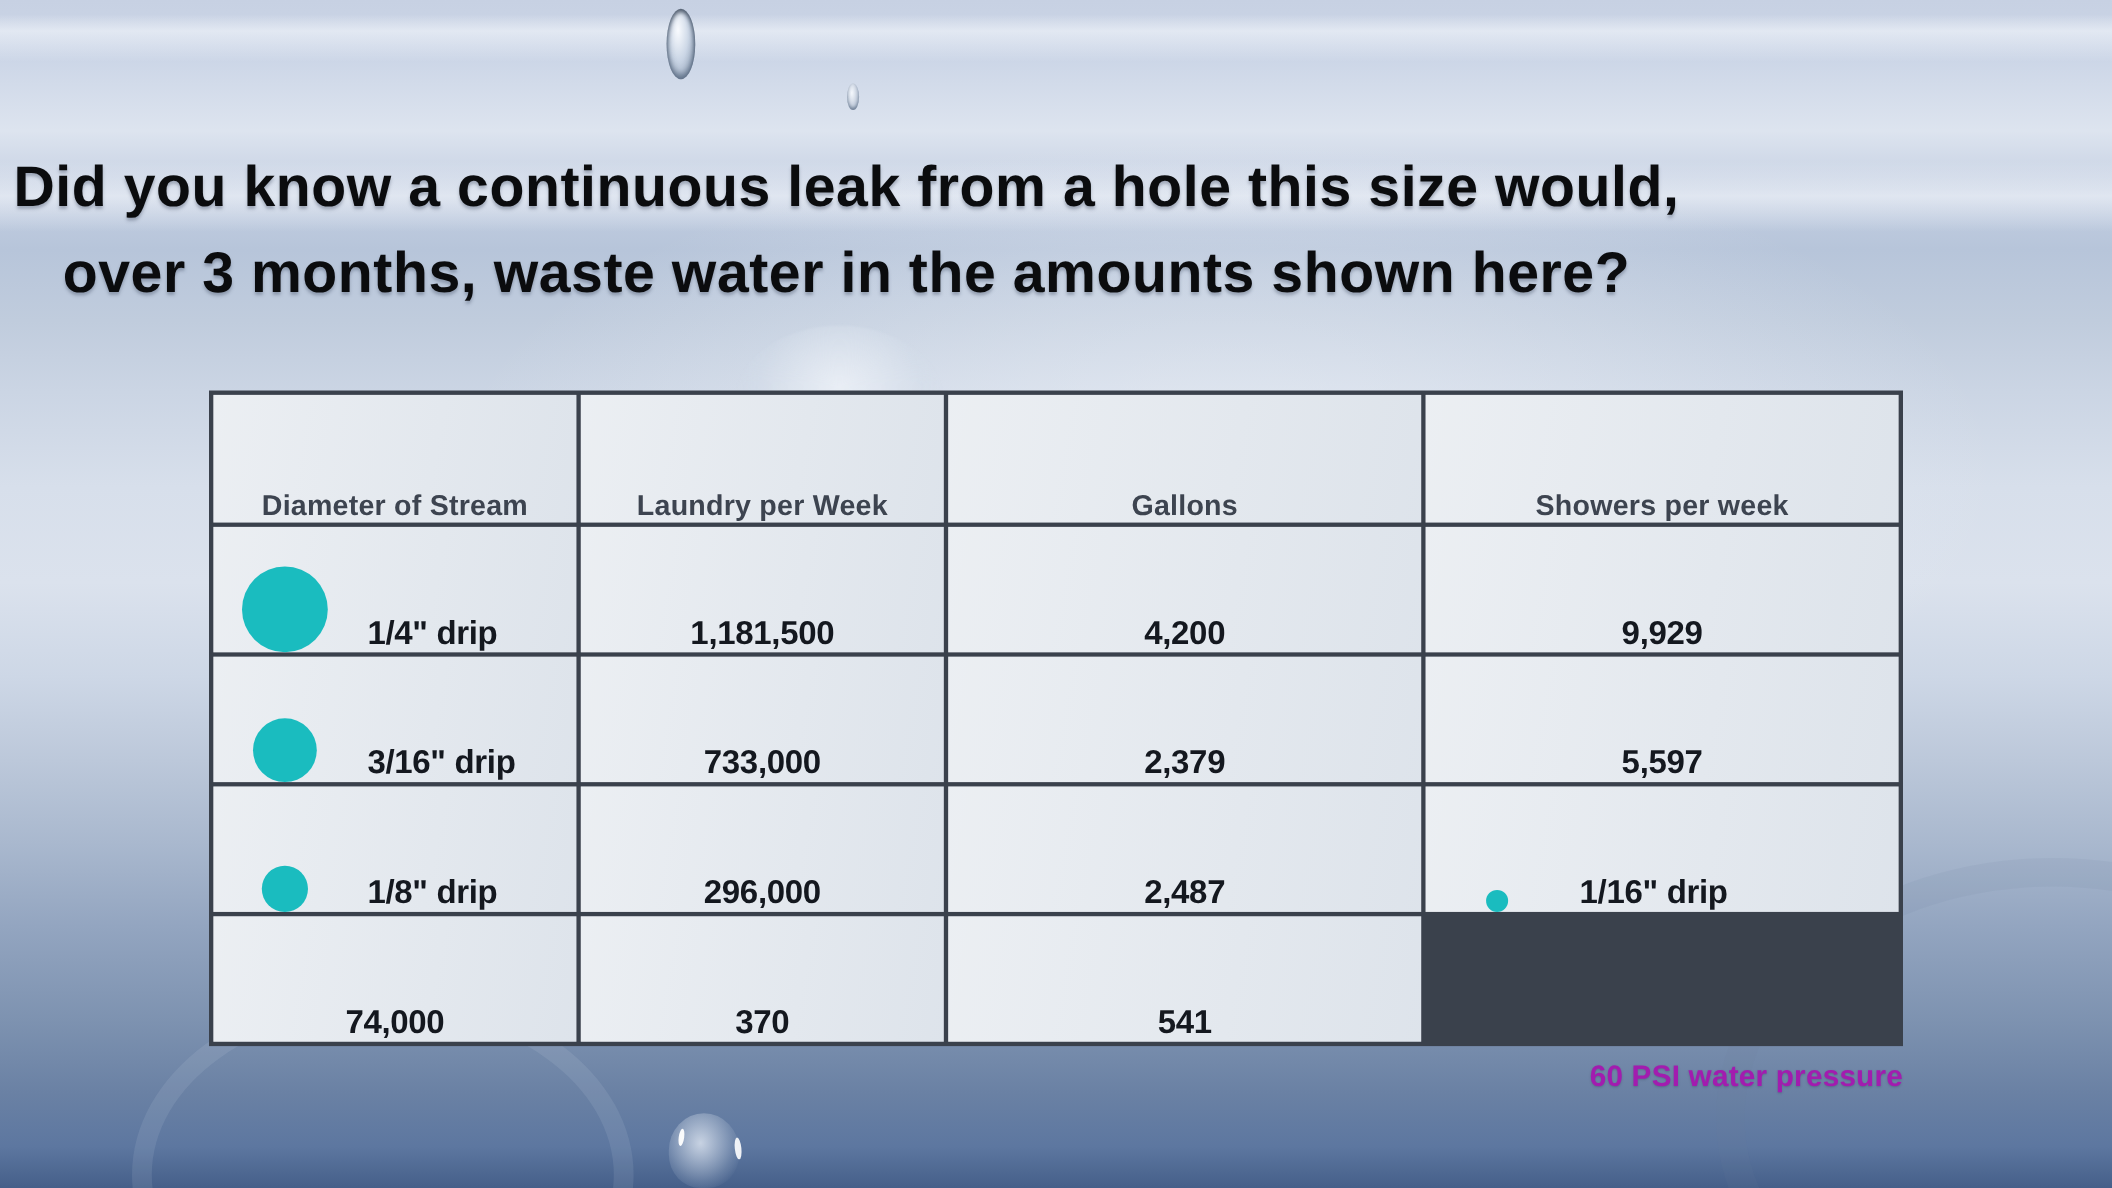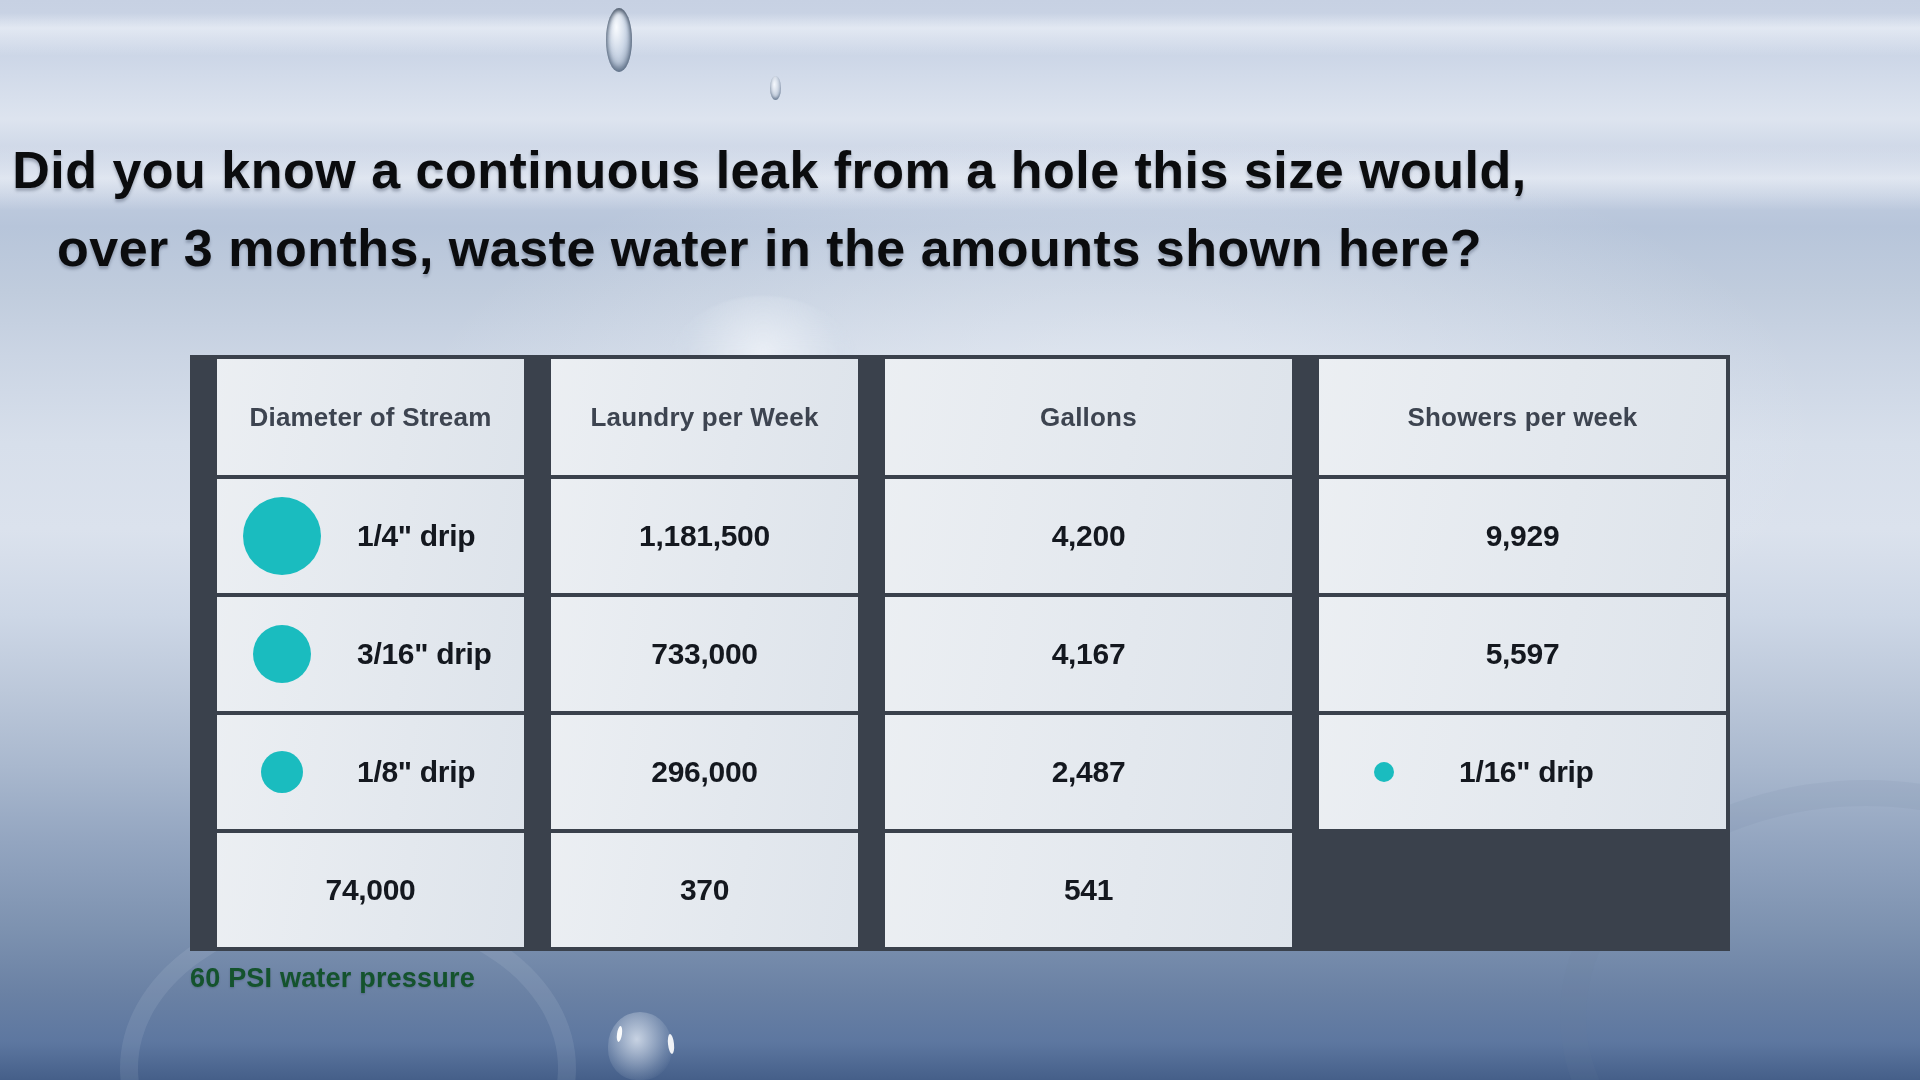--- a/index.html
+++ b/index.html
@@ -56,36 +56,36 @@
     background:#3a414c;padding:4px;z-index:2;
     display:grid;
     grid-template-columns:330px 330px 430px 430px;
     grid-template-rows:116px 114px 114px 114px 114px;
     gap:4px;
   }
   .cell{
     background:
       linear-gradient(100deg, rgba(255,255,255,0.35), rgba(205,216,230,0.18)),
       rgba(236,240,246,0.94);
-    display:flex;align-items:center;justify-content:center;margin-left:23px;
+    display:flex;align-items:flex-end;justify-content:center;
   }
   .cell.head span{
     font-size:26px;font-weight:700;color:#3d4450;letter-spacing:0.2px;
   }
   .cell .val{
     font-size:30px;font-weight:700;color:#14181f;letter-spacing:-0.3px;
   }
   .cell.diam{justify-content:flex-start;padding-left:26px;}
   .dot-slot{width:78px;display:flex;align-items:center;justify-content:center;flex:none;}
   .dot{border-radius:50%;background:#1abcbf;flex:none;}
   .diam .val{margin-left:36px;}
 
   .note{
-    position:absolute;top:963px;left:190px;width:1540px;z-index:3;
-    font-size:27px;font-weight:700;color:#14532d;letter-spacing:0.2px;
+    position:absolute;top:963px;left:190px;width:1540px;text-align:right;z-index:3;
+    font-size:27px;font-weight:700;color:#a21caf;letter-spacing:0.2px;
     text-shadow:0 1px 2px rgba(30,40,60,0.25);
   }
 </style>
 </head>
 <body>
 
 <div class="deco droplet-big"></div>
 <div class="deco droplet-small"></div>
 <div class="deco splash-top"></div>
 <div class="deco splash-bottom"></div>
@@ -133,21 +133,21 @@
   <div class="cell diam">
     <span class="dot-slot">
         <span class="dot" style="width: 58px; height: 58px;"></span>
       </span>
     <span class="val">3/16" drip</span>
   </div>
   <div class="cell">
       <span class="val">733,000</span>
     </div>
   <div class="cell">
-      <span class="val">4,167</span>
+      <span class="val">2,379</span>
     </div>
   <div class="cell">
       <span class="val">5,597</span>
     </div>
 
   <div class="cell diam">
     <span class="dot-slot">
         <span class="dot" style="width: 42px; height: 42px;"></span>
       </span>
     <span class="val">1/8" drip</span>

